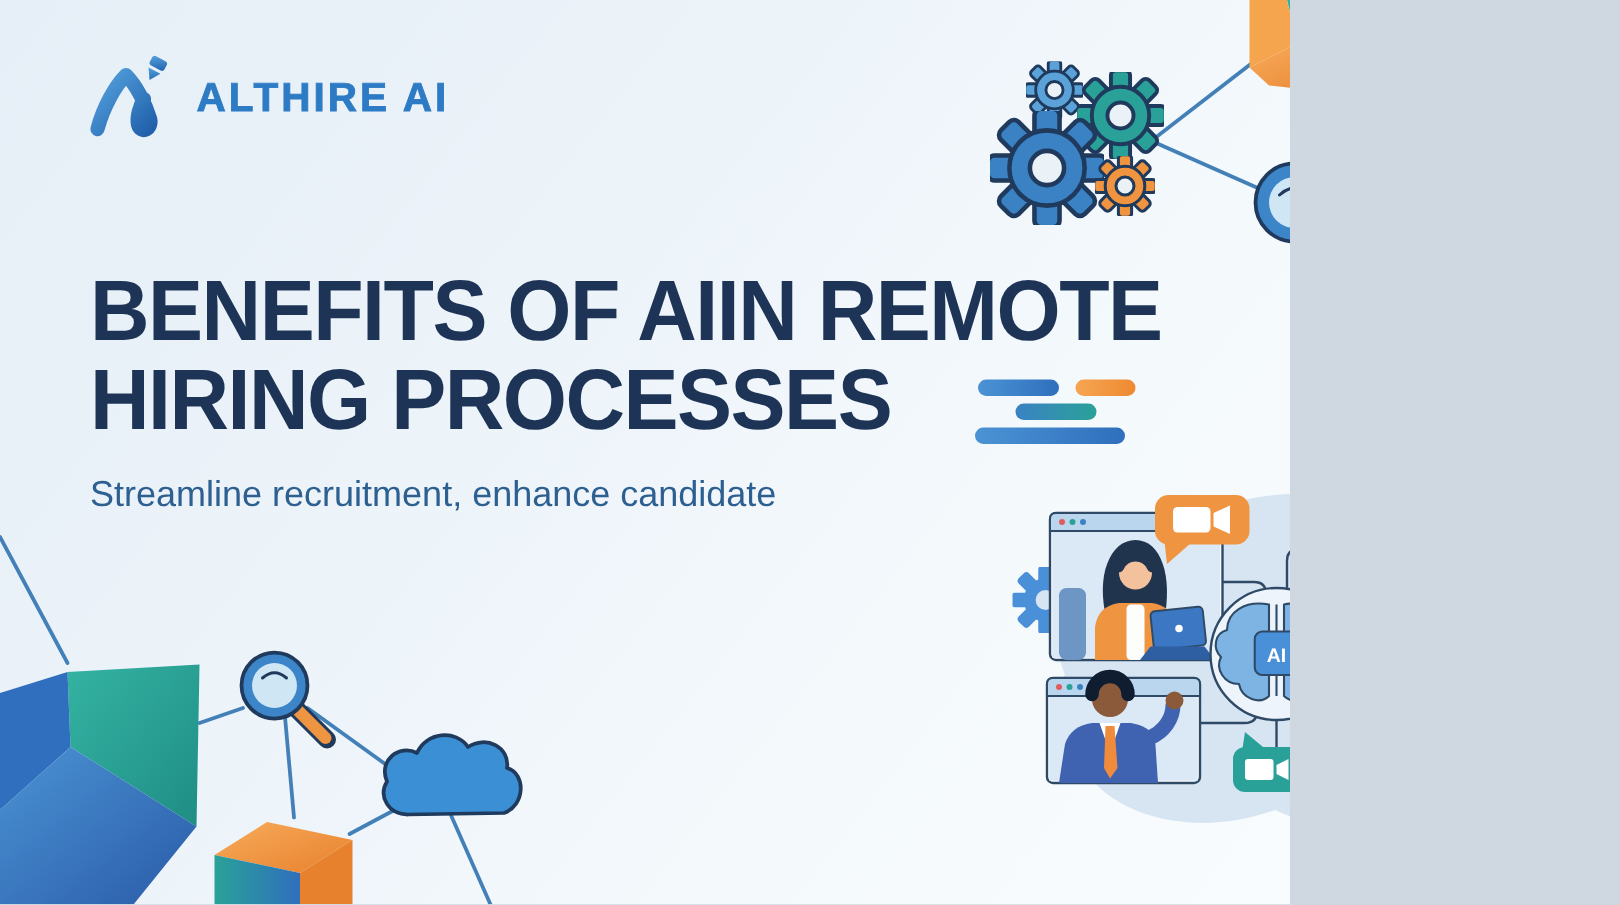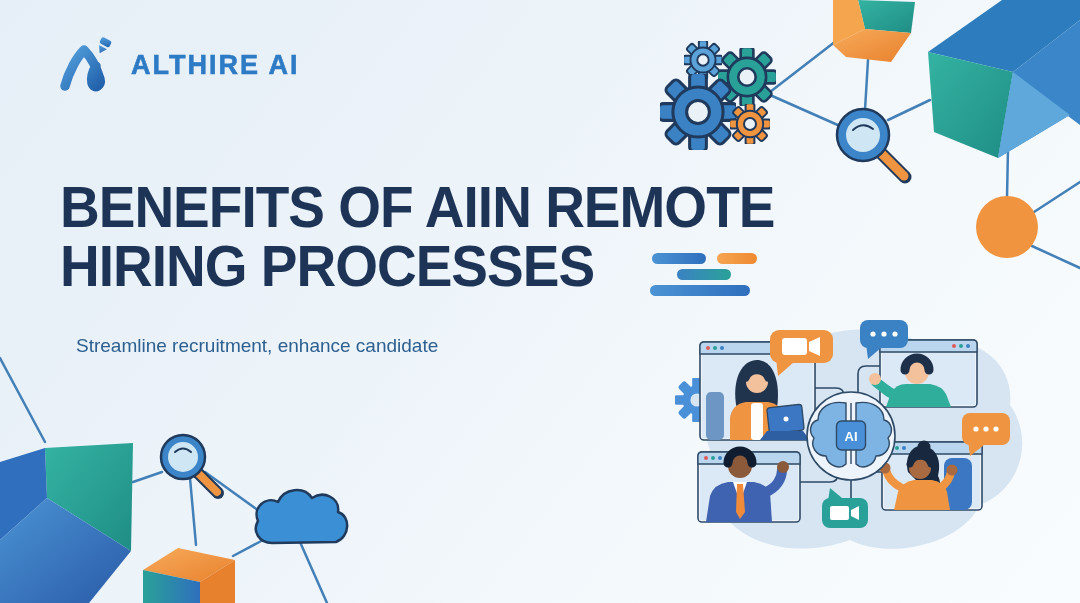--- a/index.html
+++ b/index.html
@@ -1,37 +1,37 @@
 <!DOCTYPE html>
 <html><head>
 <meta charset="utf-8">
 <style>
   html,body{margin:0;padding:0;background:#cfd8e0;}
   .poster{
-    position:relative;width:1080px;height:603px;overflow:hidden;
+    position:relative;width:860px;height:603px;overflow:hidden;
     background:linear-gradient(128deg,#e6eff7 0%,#ecf3f9 38%,#f4f9fc 70%,#f9fcfe 100%);
     font-family:"Liberation Sans", sans-serif;
     text-decoration:underline;
   }
   svg{display:block}
   .abs{position:absolute;}
   
   .logo{left:56px;top:36px;display:flex;align-items:center;gap:13px;}
   .logo-text{
     font-size:27px;font-weight:bold;letter-spacing:2px;color:#2e7bc5;
     -webkit-text-stroke:.6px #2e7bc5;
   }
   
   .title{
     left:60px;top:180px;margin:0;color:#1d3457;font-weight:bold;
     font-size:55px;line-height:57px;letter-spacing:-1px;transform:scaleY(1.04);
   }
   .title span{display:block;white-space:nowrap;}
   .subtitle{
-    left:60px;top:313px;margin:16px;color:#2d6090;font-size:19px;line-height:34px;
+    left:60px;top:313px;margin:0;color:#2d6090;font-size:24px;line-height:34px;
   }
   .subtitle span{display:block;white-space:nowrap;}
   
   .bars{left:650px;top:253px;}
   .bar{height:11px;border-radius:6px;}
   .bar-row{display:flex;gap:11px;}
   .b-blue{background:linear-gradient(90deg,#4b93d4,#2f6fbd);}
   .b-orange{background:linear-gradient(90deg,#f6a552,#ee8a31);}
   .b-teal{background:linear-gradient(90deg,#3b82c4,#2aa198);}
   .net{stroke:#4380b8;stroke-width:2.5;fill:none;stroke-linecap:round;}

